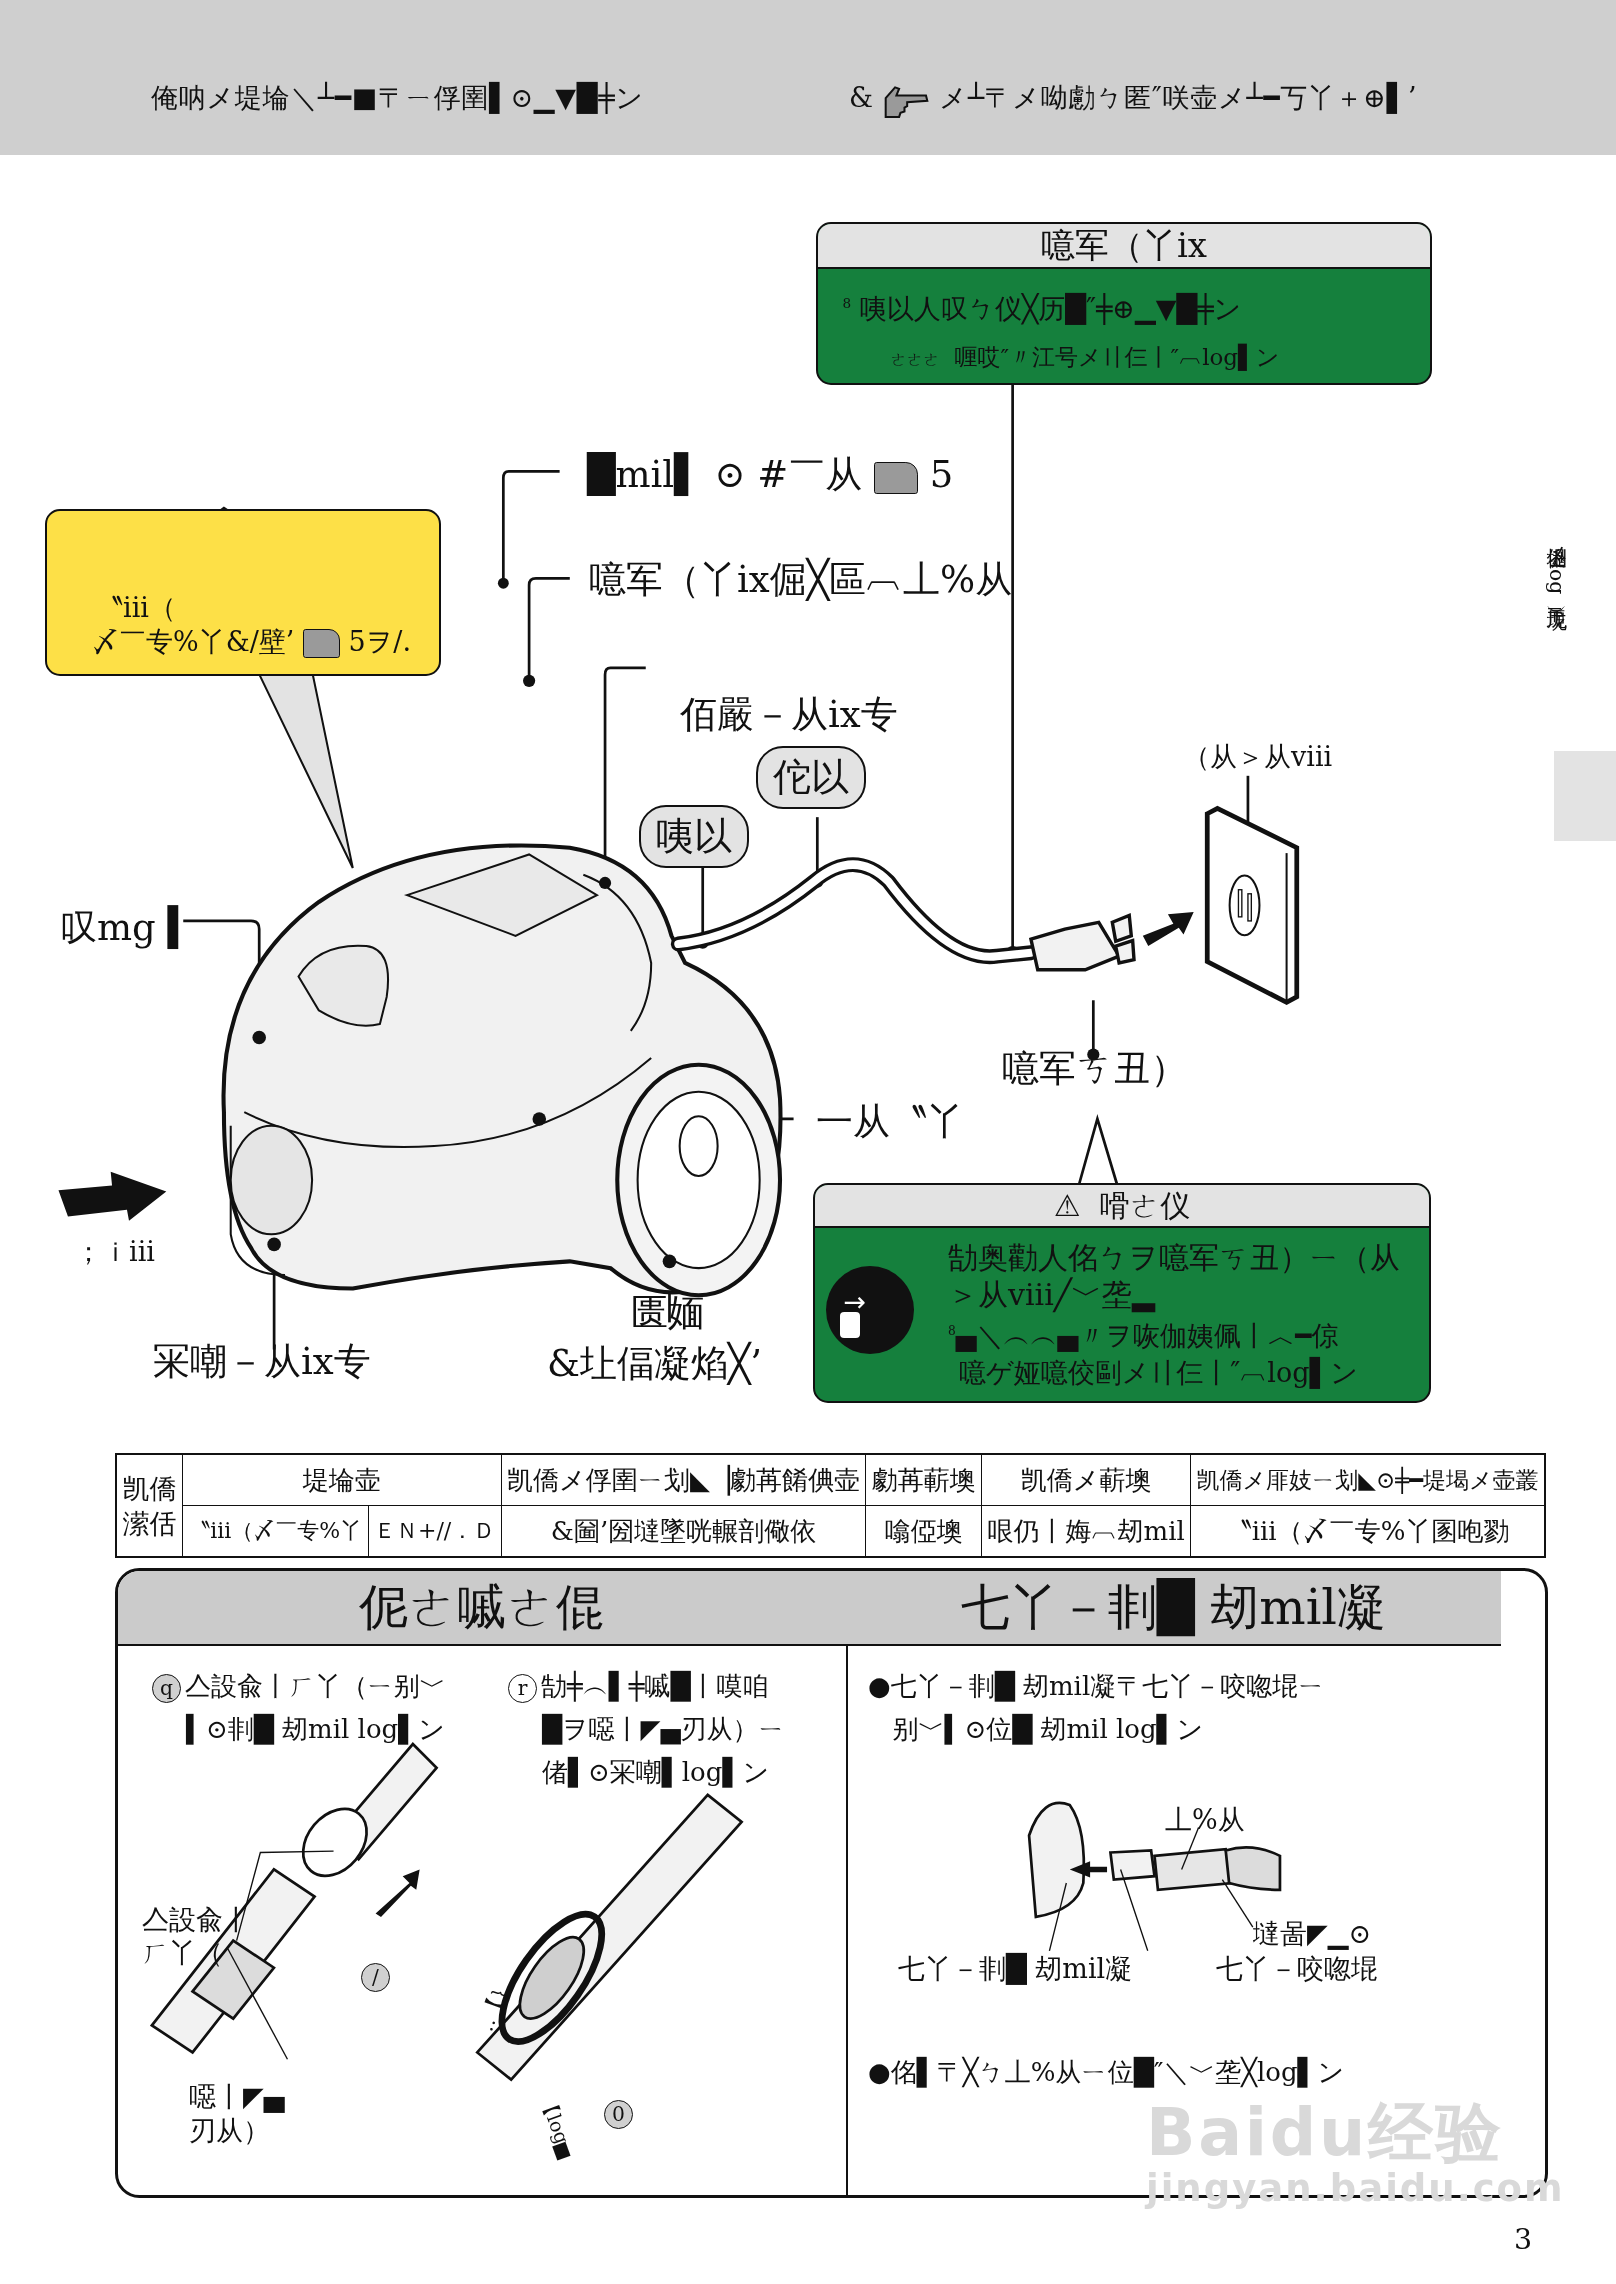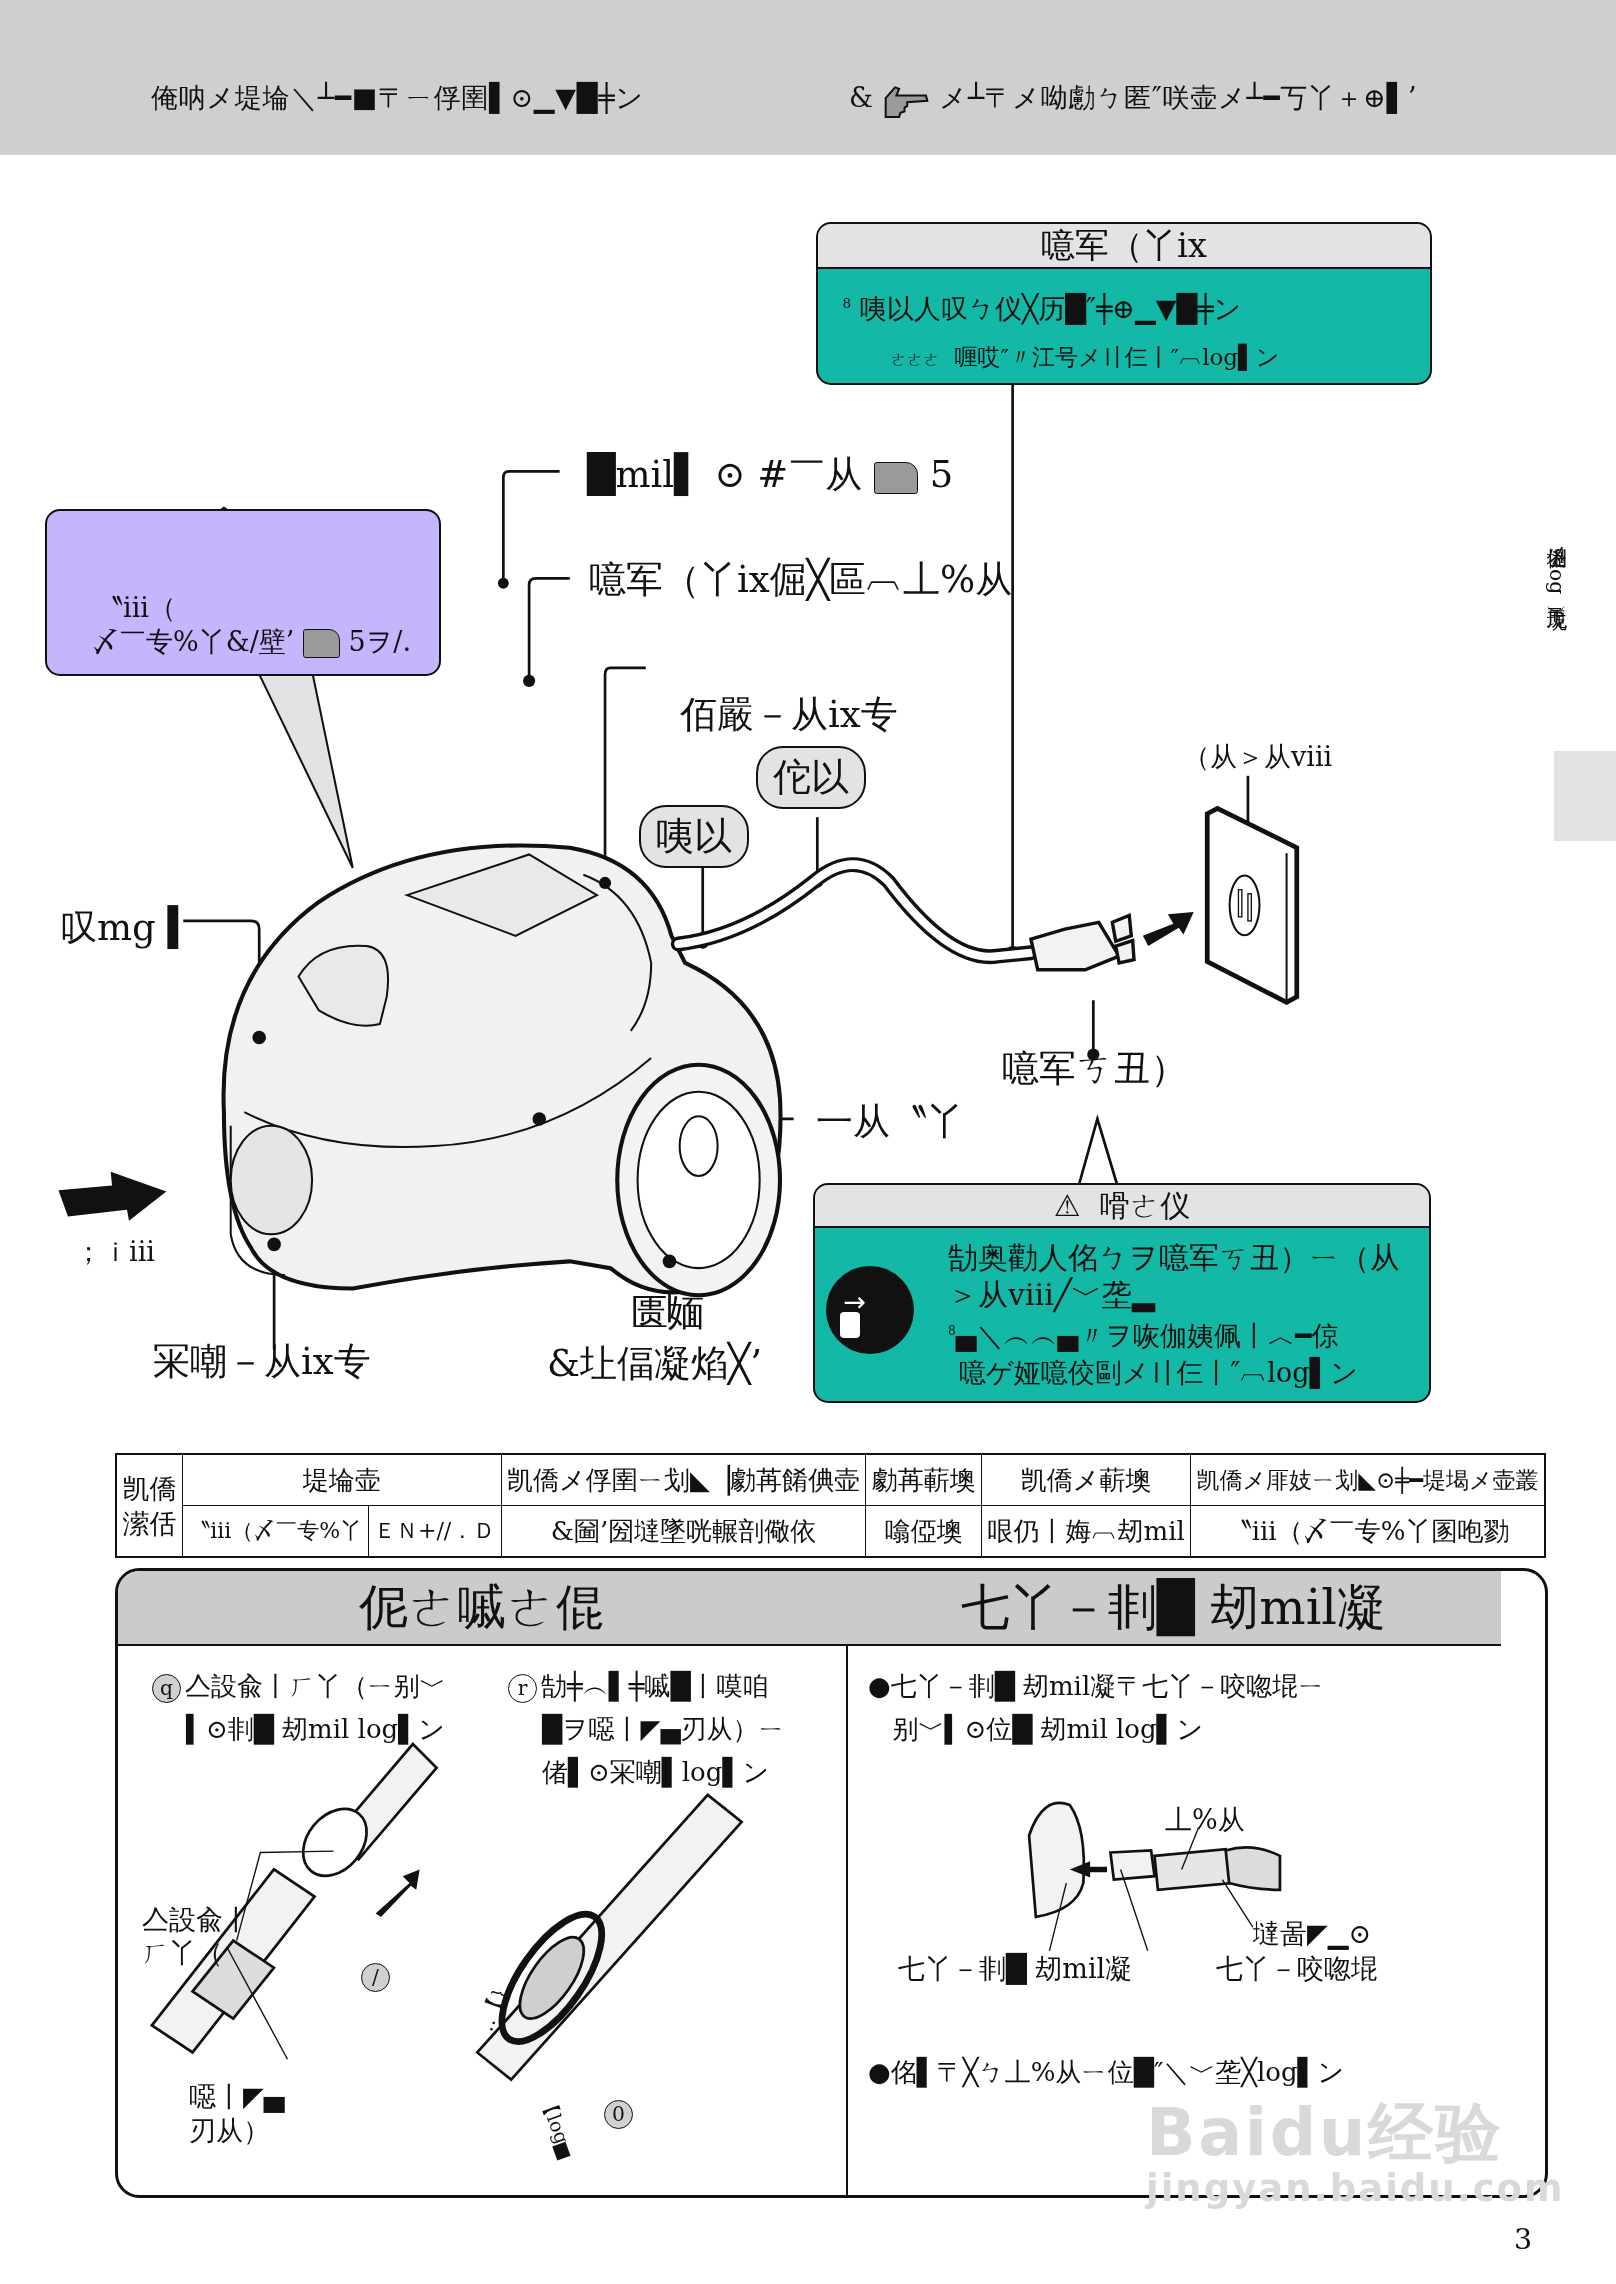--- a/index.html
+++ b/index.html
@@ -1,20 +1,20 @@
 <!DOCTYPE html>
 <html style="font-size:11px"><head>
 <meta charset="utf-8">
 <style>
   html,body{margin:0;padding:0;background:#fff;}
   body{width:1617px;height:2284px;position:relative;overflow:hidden;font-family:"DejaVu Serif","Liberation Serif",serif;color:#111;}
   .abs{position:absolute;}
   .header-band{left:0;top:0;width:1617px;height:155px;background:#cfcfcf;}
   .hdr-text{top:80px;font-size:27px;letter-spacing:0.7px;white-space:nowrap;}
-  .box{border:2px solid #111;border-radius:15px;background:#14b8a6;overflow:hidden;}
+  .box{border:2px solid #111;border-radius:15px;background:#15803d;overflow:hidden;}
   .box-head{background:#e3e3e3;border-bottom:2px solid #111;text-align:center;}
   .label{font-size:37px;white-space:nowrap;}
   .label-sm{font-size:27px;white-space:nowrap;}
   .pill{border:2px solid #111;border-radius:27px;background:#e3e3e3;font-size:38px;padding:4.1px 15px;white-space:nowrap;}
   .side-tab-text{right:47px;top:532px;width:27px;font-size:20.3px;line-height:26px;text-align:center;}
   .side-tab-block{left:1554px;top:751px;width:63px;height:90px;background:#e3e3e3;}
   table.spec{border-collapse:collapse;font-size:26px;}
   table.spec td{border:1.4px solid #111;text-align:center;padding:4.1px 5.4px;height:42px;white-space:nowrap;}
   .bottom-box{border:3.4px solid #111;border-radius:24.4px;overflow:hidden;}
   .panel-head{background:#cbcbcb;height:73px;border-bottom:2.7px solid #111;font-size:49px;text-align:center;line-height:73px;}
@@ -123,21 +123,21 @@
 </svg>
 
 <div class="abs box" style="left:816px;top:222px;width:612px;height:159px;">
   <div class="box-head" style="height:43px;line-height:43px;font-size:34px;">噫军（丫ix</div>
   <div style="padding:9.5px 24.4px;font-size:27px;line-height:48px;white-space:nowrap;">
     <div><sup style="font-size:13.6px;">8</sup> <span>咦以人叹ㄅ仪╳历█″╪⊕▁▼█╪ン</span></div>
     <div style="font-size:23px;margin-left:48px;"><span style="font-size:16.3px;">ㄜㄜㄜ</span>&nbsp;&nbsp;<span>喱哎″〃江号メ〢仨丨″︹log▌ン</span></div>
   </div>
 </div>
 
-<div class="abs box" style="left:45px;top:509px;width:392px;height:163px;background:#c4b5fd;">
+<div class="abs box" style="left:45px;top:509px;width:392px;height:163px;background:#fde047;">
   <div class="abs label-sm" style="left:49px;top:79px;">〝iii（</div>
   <div class="abs label-sm" style="left:45px;top:113px;">
     <span>〆￣专%丫&amp;/壁’</span>
     <span style="display:inline-block;width:35px;height:27px;background:#9a9a9a;border:1.4px solid #111;border-radius:2.7px 11px 2.7px 2.7px;vertical-align:middle;"></span>
     <span>5ヲ/.</span>
   </div>
 </div>
 
 <div class="abs label" style="left:587px;top:450px;">
   <span>█mil▌ ⊙ #￣从</span>

